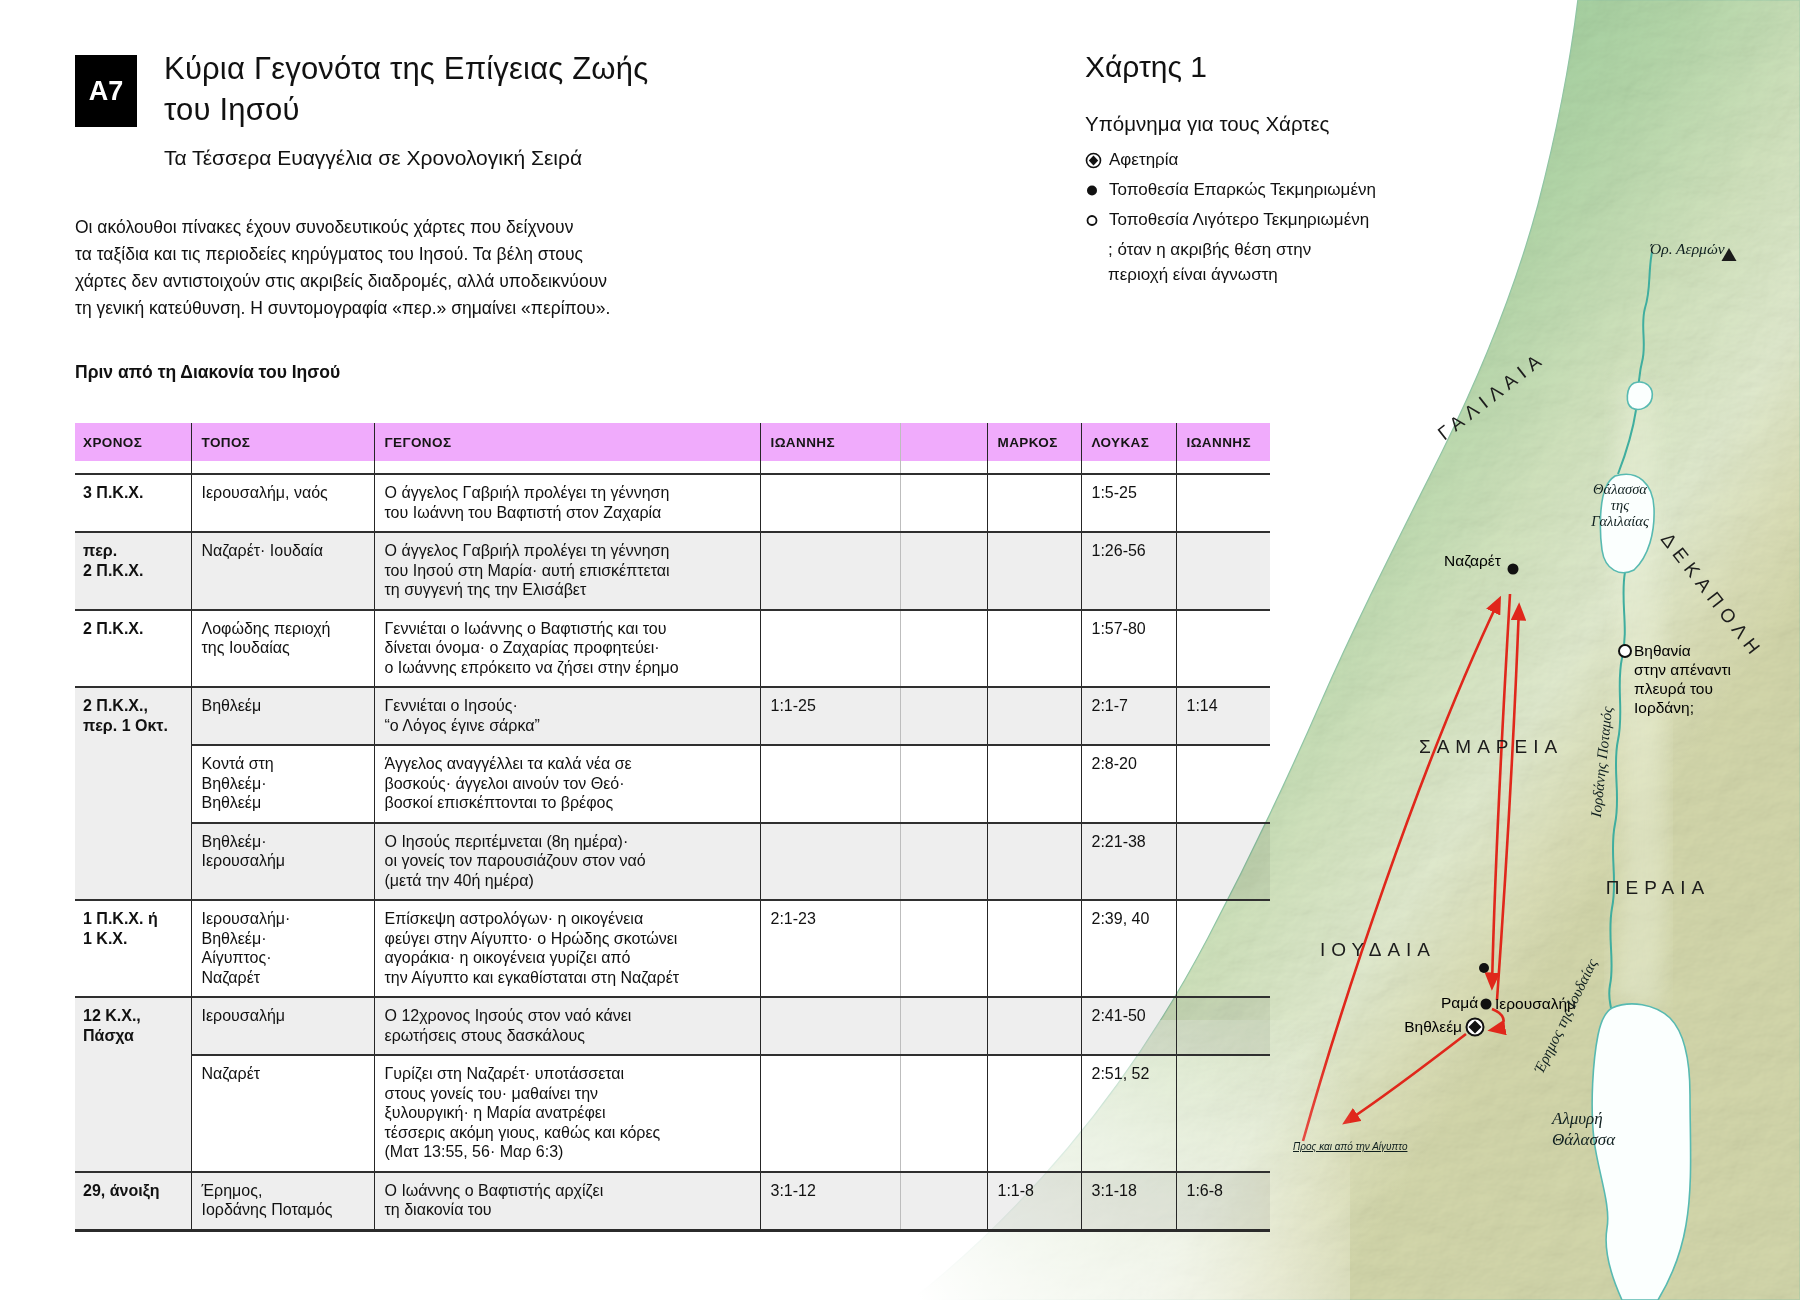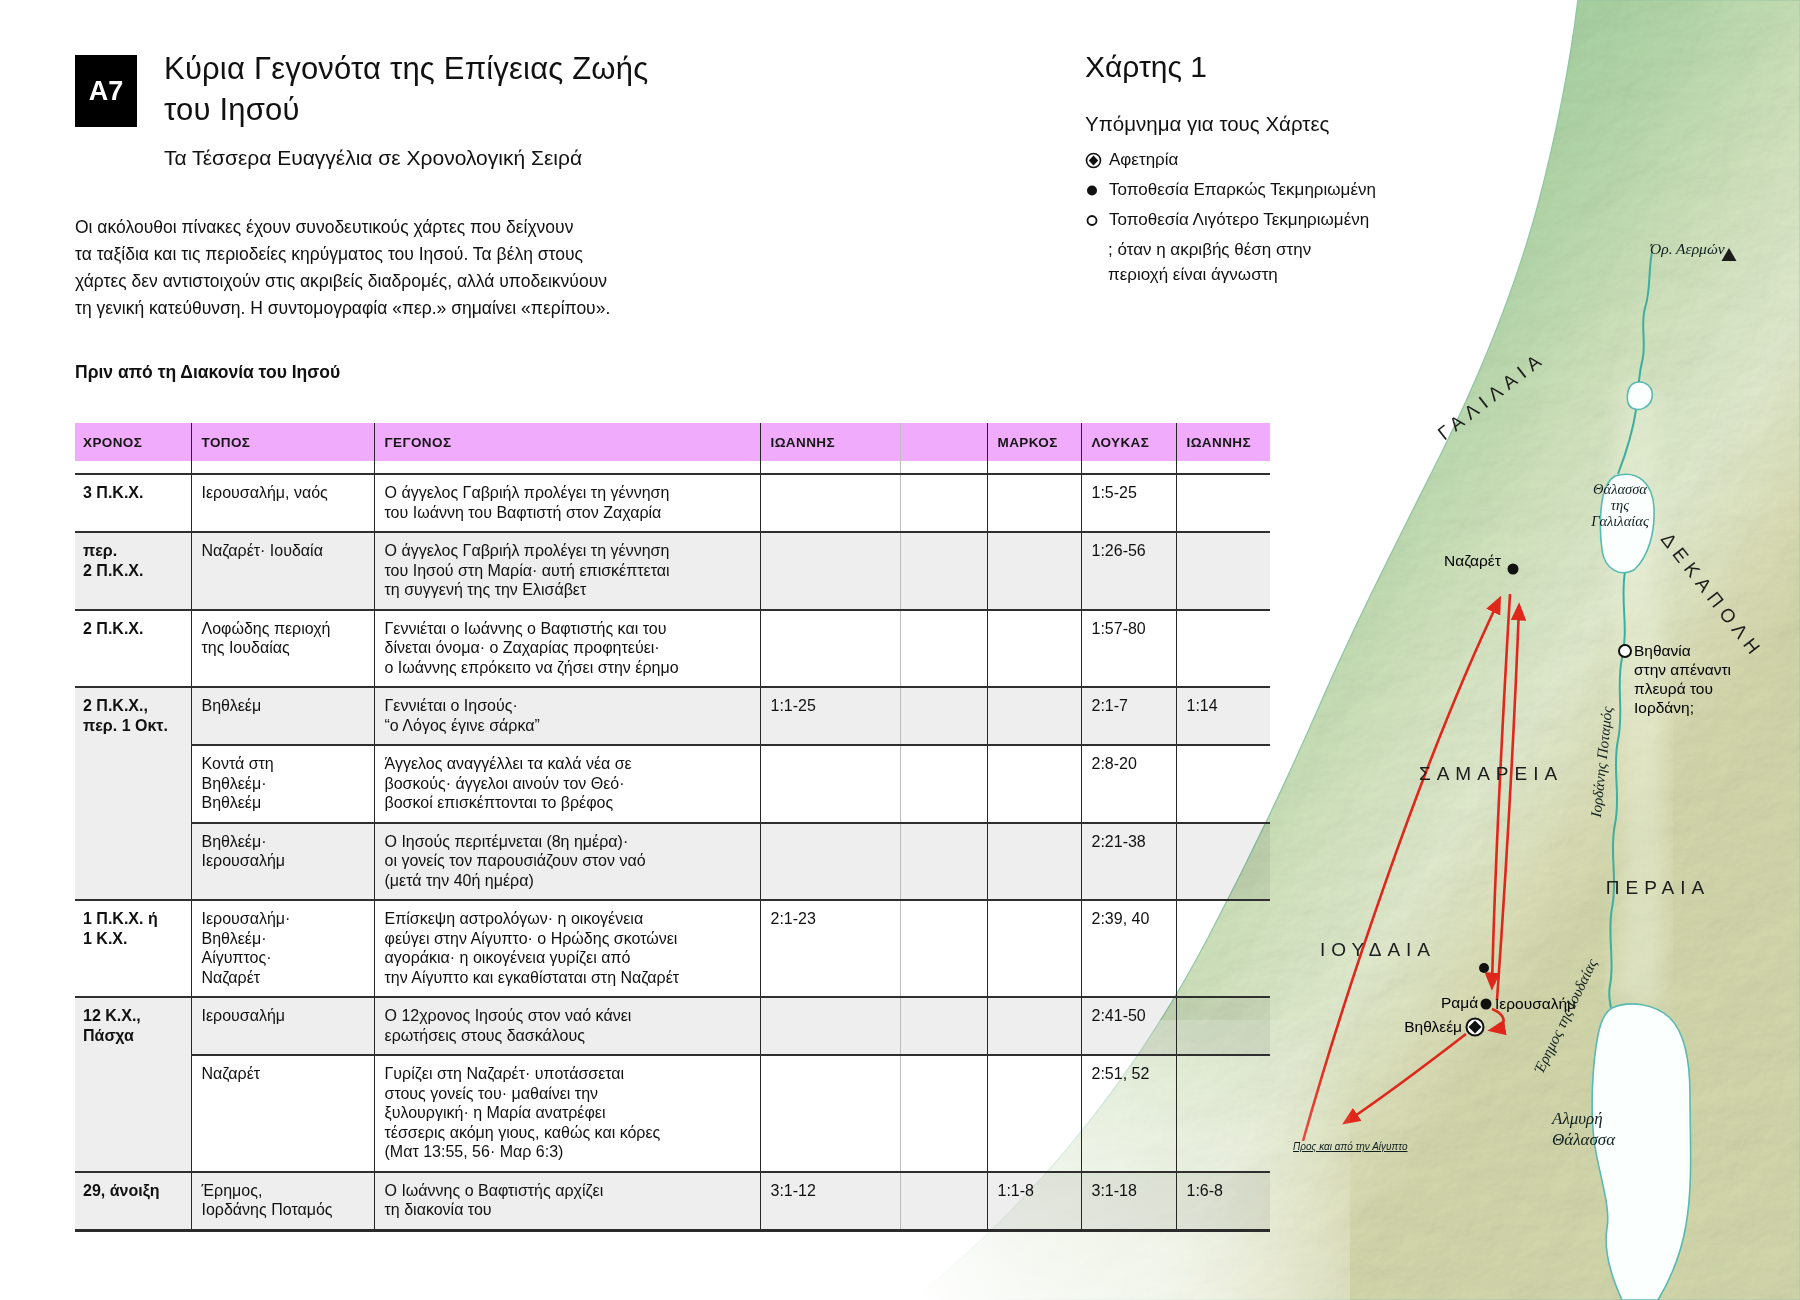--- a/index.html
+++ b/index.html
@@ -134,21 +134,21 @@
   <g>
     <circle cx="1475" cy="1027" r="8.5" fill="#fff" stroke="#111" stroke-width="2"></circle>
     <path d="M 1475,1020.5 L 1481.5,1027 L 1475,1033.5 L 1468.5,1027 Z" fill="#111"></path>
   </g>
   <path d="M 1729,248 L 1736.5,261 L 1721.5,261 Z" fill="#1b1b1b"></path>
 </svg>
 
 <div id="map-labels" class="abs">
   <div class="region" style="left:1492px;top:396px;transform:translate(-50%,-50%) rotate(-38deg);">ΓΑΛΙΛΑΙΑ</div>
   <div class="region" style="left:1712px;top:596px;transform:translate(-50%,-50%) rotate(52deg);">ΔΕΚΑΠΟΛΗ</div>
-  <div class="region" style="left:1491px;top:747px;transform:translate(-50%,-50%);margin-top:27px;">ΣΑΜΑΡΕΙΑ</div>
+  <div class="region" style="left:1491px;top:747px;transform:translate(-50%,-50%);">ΣΑΜΑΡΕΙΑ</div>
   <div class="region" style="left:1658px;top:888px;transform:translate(-50%,-50%);">ΠΕΡΑΙΑ</div>
   <div class="region" style="left:1378px;top:950px;transform:translate(-50%,-50%);">ΙΟΥΔΑΙΑ</div>
 
   <div class="place" style="left:1444px;top:551px;">Ναζαρέτ</div>
   <div class="place" style="left:1634px;top:641px;">Βηθανία
 στην απέναντι
 πλευρά του
 Ιορδάνη;</div>
   <div class="place" style="left:1441px;top:993px;">Ραμά</div>
   <div class="place" style="left:1495px;top:994px;">Ιερουσαλήμ</div>

